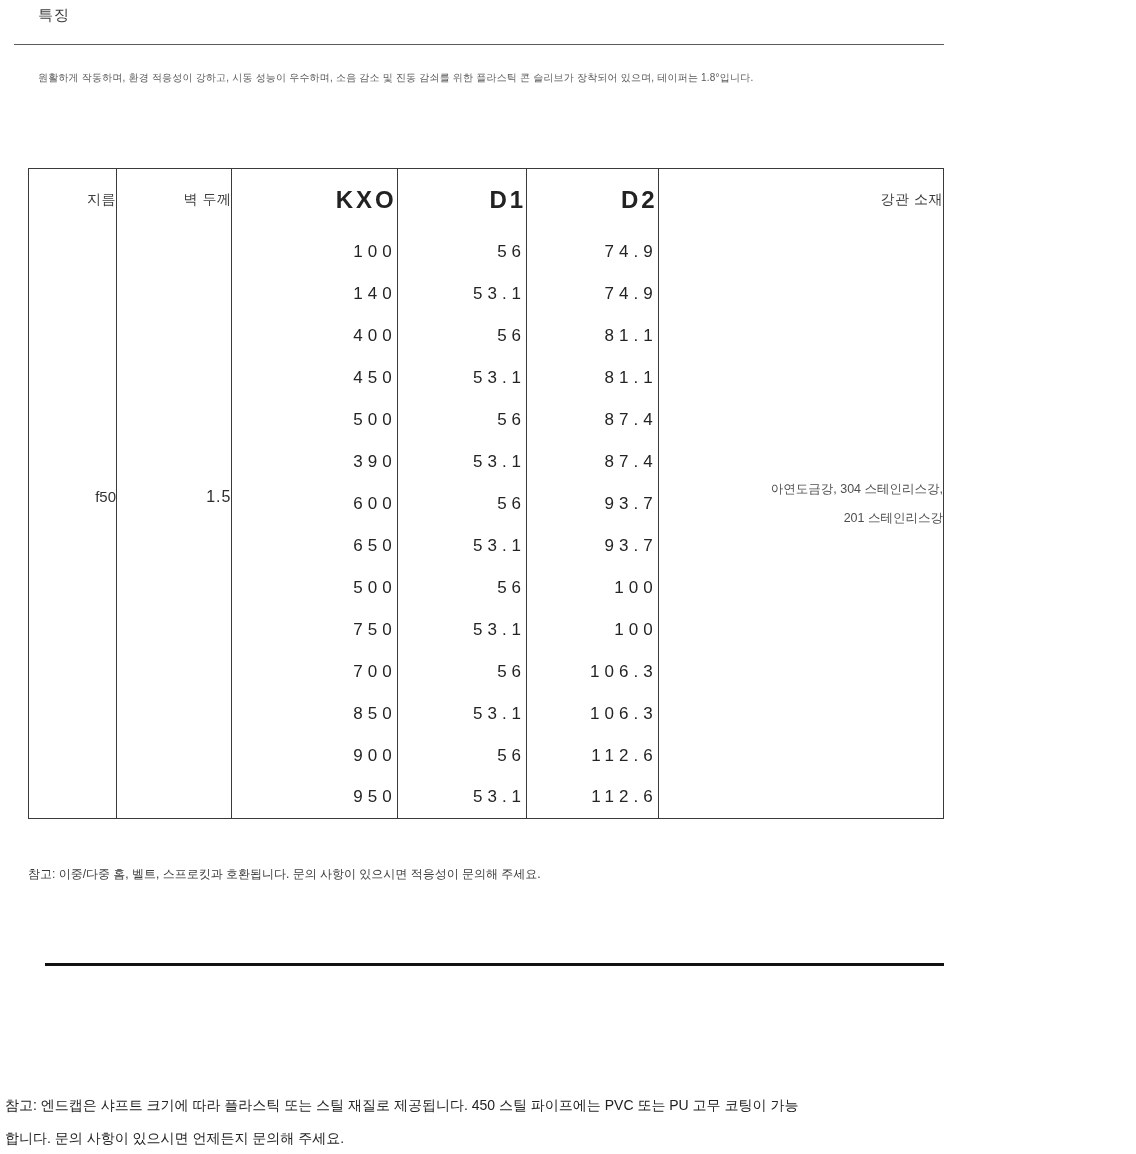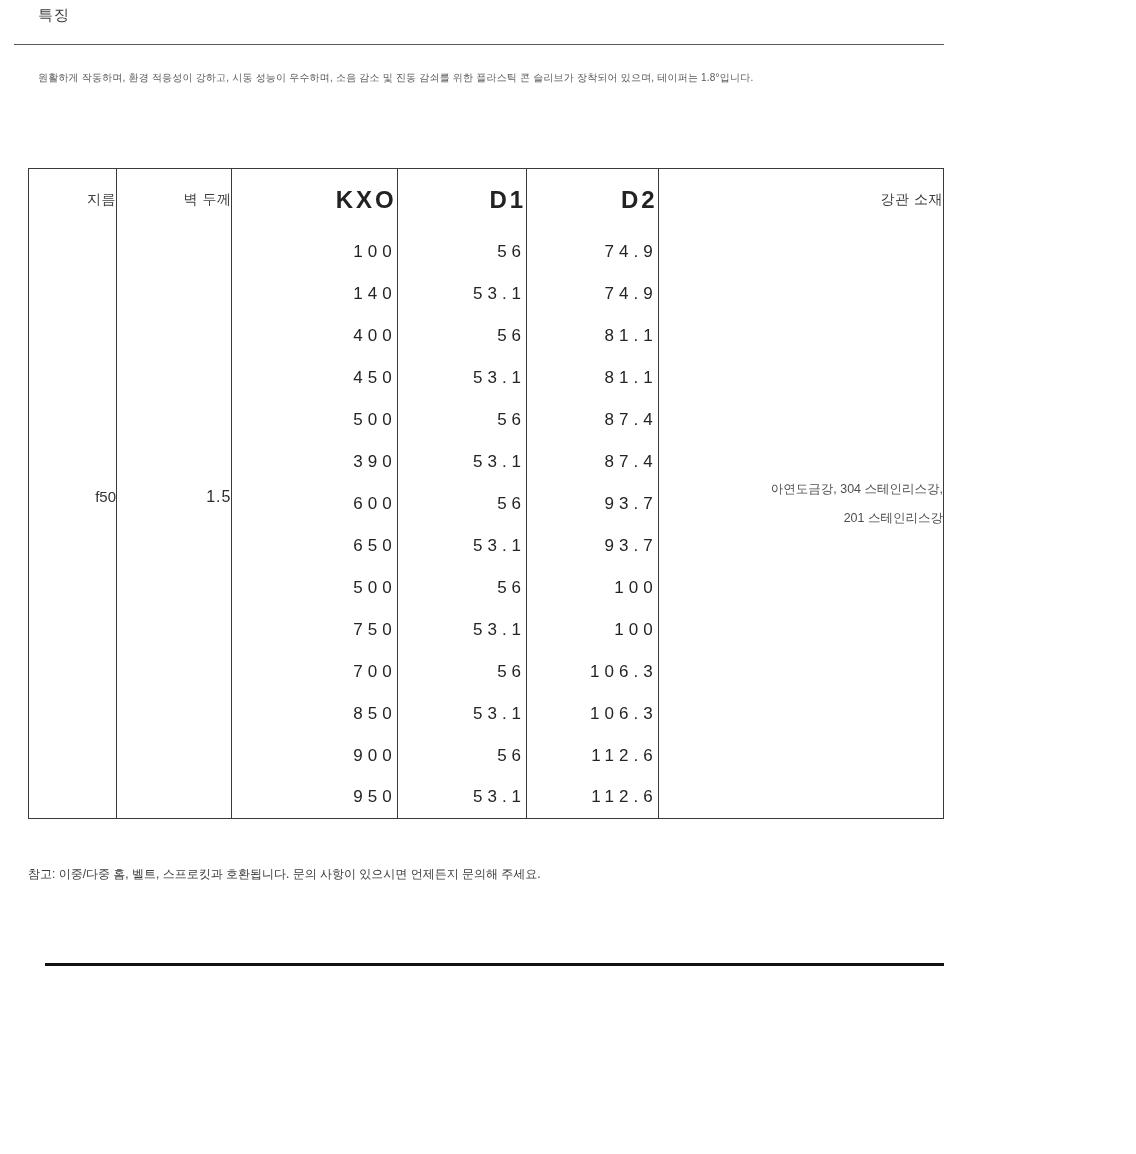--- a/index.html
+++ b/index.html
@@ -208,19 +208,20 @@
           <td class="num-cell">112.6</td>
         </tr>
         <tr>
           <td class="num-cell">950</td>
           <td class="num-cell">53.1</td>
           <td class="num-cell">112.6</td>
         </tr>
       </tbody>
   </table>
 
-  <p class="table-note">참고: 이중/다중 홈, 벨트, 스프로킷과 호환됩니다. 문의 사항이 있으시면 언제든지 문의해 주세요.</p>
+  <p class="table-note">참고: 이중/다중 홈, 벨트, 스프로킷과 호환됩니다. 문의 사항이 있으시면 적응성이 문의해 주세요.</p>
 
   <div class="rule-thick"></div>
 
 
+  <p class="bottom-note">참고: 엔드캡은 샤프트 크기에 따라 플라스틱 또는 스틸 재질로 제공됩니다. 450 스틸 파이프에는 PVC 또는 PU 고무 코팅이 가능합니다. 문의 사항이 있으시면 언제든지 문의해 주세요.</p>
 
 </div>
 
 </body></html>

